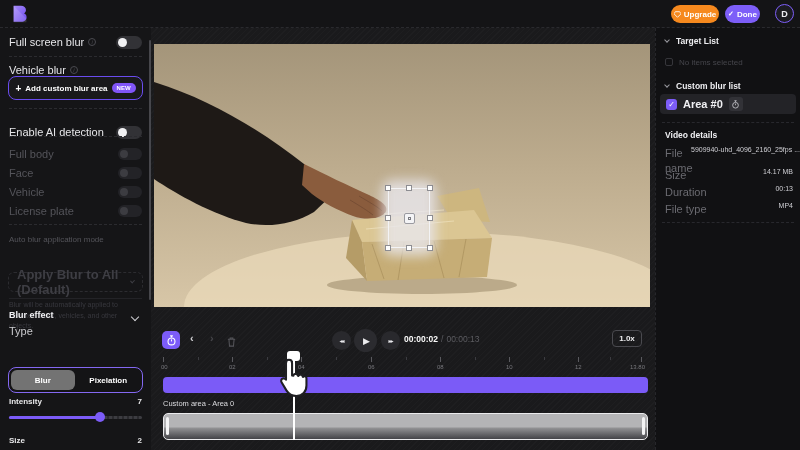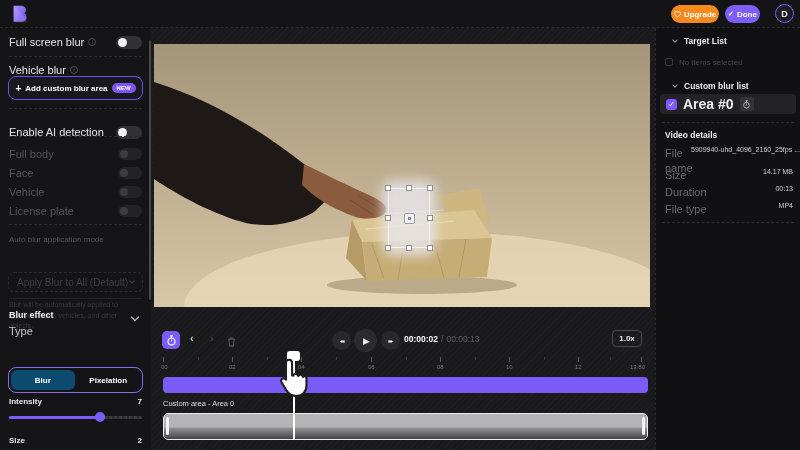--- a/index.html
+++ b/index.html
@@ -25,28 +25,28 @@
   .toggle { position:absolute; right:0; width:26px; height:13px; border-radius:7px; background:#323236; }
   .toggle .knob { position:absolute; left:2px; top:2px; width:9px; height:9px; border-radius:50%; background:#f1f1f3; }
   .toggle.dim { background:#232327; width:24px; height:12px; }
   .toggle.dim .knob { background:#3c3c41; width:8px; height:8px; }
   .sb-divider { position:absolute; left:9px; width:133px; border-top:1px dashed #2b2b2f; }
   .add-btn { position:absolute; left:8px; top:76px; width:135px; height:24px; border:1px solid #6a4cf0; border-radius:8px; background:#19191b; display:flex; align-items:center; justify-content:center; gap:4px; }
   .add-plus { color:#fff; font-size:10px; font-weight:bold; }
   .add-label { color:#fff; font-size:8px; font-weight:bold; }
   .new-badge { background:#8055f7; color:#fff; font-size:6px; font-weight:bold; border-radius:7px; padding:2px 5px; }
   .dd { position:absolute; left:8px; top:244px; width:135px; height:20px; border:1px dashed #2c2c30; border-radius:6px; display:flex; align-items:center; padding:0 8px; justify-content:space-between; }
-  .dd-text { font-size:10px; color:#3e3e44; }
+  .dd-text { font-size:13px; color:#3e3e44;font-weight:bold; }
   .helper { position:absolute; left:9px; top:272px; width:133px; font-size:7px; line-height:1.5; color:#38383e; }
   .chev { width:6px; height:6px; border-right:1.4px solid #cfcfd3; border-bottom:1.4px solid #cfcfd3; transform:rotate(45deg); display:inline-block; }
   .chev.dim { border-color:#3e3e44; }
   .chev.small { width:4px; height:4px; }
   .seg-wrap { position:absolute; left:8px; top:339px; width:135px; height:26px; border:1px solid #8468f2; border-radius:8px; background:#141416; display:flex; padding:2px; gap:2px; }
   .seg { flex:1; border-radius:6px; display:flex; align-items:center; justify-content:center; font-size:8px; font-weight:bold; color:#fff; }
-  .seg.active { background:#0c4a6e; }
+  .seg.active { background:#737373; }
   .slider-row { position:absolute; left:9px; width:133px; display:flex; justify-content:space-between; font-size:8px; font-weight:bold; color:#e8e8ea; }
   .slider { position:absolute; left:9px; width:133px; height:3px; border-radius:2px; background:repeating-linear-gradient(90deg,#3c3c41 0 3px, #2a2a2e 3px 5px); }
   .slider .fill { position:absolute; left:0; top:0; height:3px; border-radius:2px; background:#7c5cf8; }
   .slider .knob { position:absolute; top:-4px; width:10px; height:10px; border-radius:50%; background:#7c5cf8; }
 
   
   .main { position:absolute; left:151px; top:28px; width:504px; height:422px;
           background:#1a1a1c;
           background-image:repeating-linear-gradient(135deg, rgba(255,255,255,0.02) 0 1px, transparent 1px 4px); }
   .video { position:absolute; left:154px; top:44px; width:496px; height:263px; overflow:hidden; background:#b6a689; z-index:5; }
@@ -75,28 +75,28 @@
   .area-label { position:absolute; left:163px; top:399px; font-size:7.5px; color:#dcdcdf; z-index:6; }
   .track-area { position:absolute; left:163px; top:413px; width:485px; height:27px; border:1.5px solid #ebebed; border-radius:5px; z-index:6;
                 background:linear-gradient(180deg,#b4b4b6 0%, #b4b4b6 52%, #929294 56%, rgba(72,72,76,0.9) 100%); }
   .grip { position:absolute; top:3px; width:3px; height:18px; background:#f4f4f5; border-radius:1.5px; }
   .playhead-line { position:absolute; left:293px; top:361px; width:2px; height:79px; background:#ffffff; z-index:12; }
   .playhead-handle { position:absolute; left:287px; top:351px; width:13px; height:10px; background:#ffffff; border-radius:3px; z-index:12; }
   .hand-cursor { position:absolute; left:276px; top:358px; z-index:30; }
 
   
   .rpanel { position:absolute; left:655px; top:28px; width:145px; height:422px; background:#111113; border-left:1px dashed #27272b; z-index:10; }
-  .rp-header { position:absolute; left:17px; display:flex; align-items:center; gap:7px; }
+  .rp-header { position:absolute; left:9px; display:flex; align-items:center; gap:7px; }
   .rp-title { font-size:8.5px; font-weight:bold; color:#ededf0; }
   .rp-dim-row { position:absolute; left:9px; display:flex; gap:6px; }
   .cb-outline { width:8px; height:8px; border:1px solid #36363b; border-radius:2px; }
   .rp-dim-text { font-size:8px; color:#45454b; }
   .area-row { position:absolute; left:4px; top:92px; width:136px; height:20px; background:#232327; border-radius:4px; display:flex; align-items:center; padding:0 6px; gap:6px; }
   .cb-checked { width:11px; height:11px; background:#7c5cf8; border-radius:3px; color:#fff; font-size:8px; line-height:11px; text-align:center; }
-  .area-name { font-size:14px; font-weight:bold; color:#f0f0f3; }
+  .area-name { font-size:11px; font-weight:bold; color:#f0f0f3; }
   .clock-chip { width:14px; height:14px; background:#323237; border-radius:3px; display:flex; align-items:center; justify-content:center; }
   .rp-divider { position:absolute; left:6px; width:132px; border-top:1px dashed #28282d; }
   .vd-title { position:absolute; left:9px; font-size:8.5px; font-weight:bold; color:#ededf0; }
   .vd-row { position:absolute; left:9px; width:128px; display:flex; justify-content:space-between; align-items:flex-start; }
   .vd-label { font-size:11px; color:#6b6b71; line-height:1.4; }
   .vd-value { font-size:7px; color:#cfcfd4; text-align:right; white-space:nowrap; }
   .vd-label.wrapw { width:26px; }
 </style>
 </head>
 <body>

